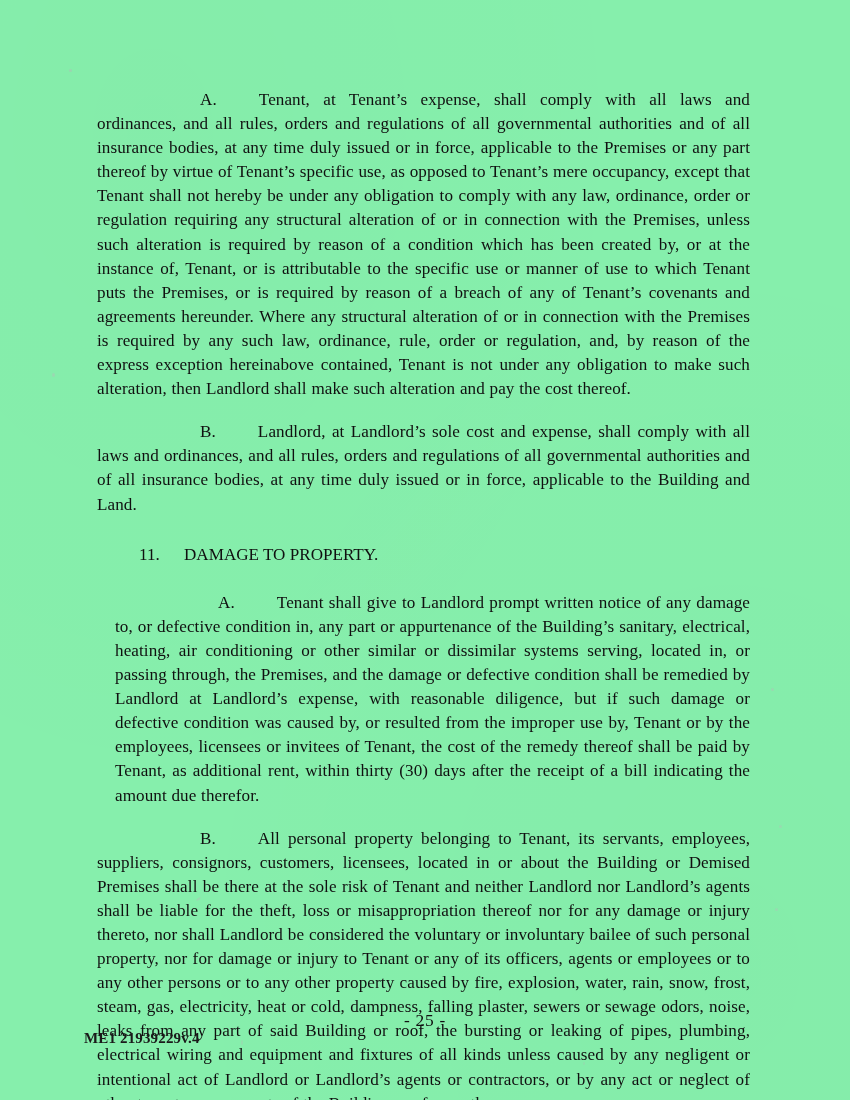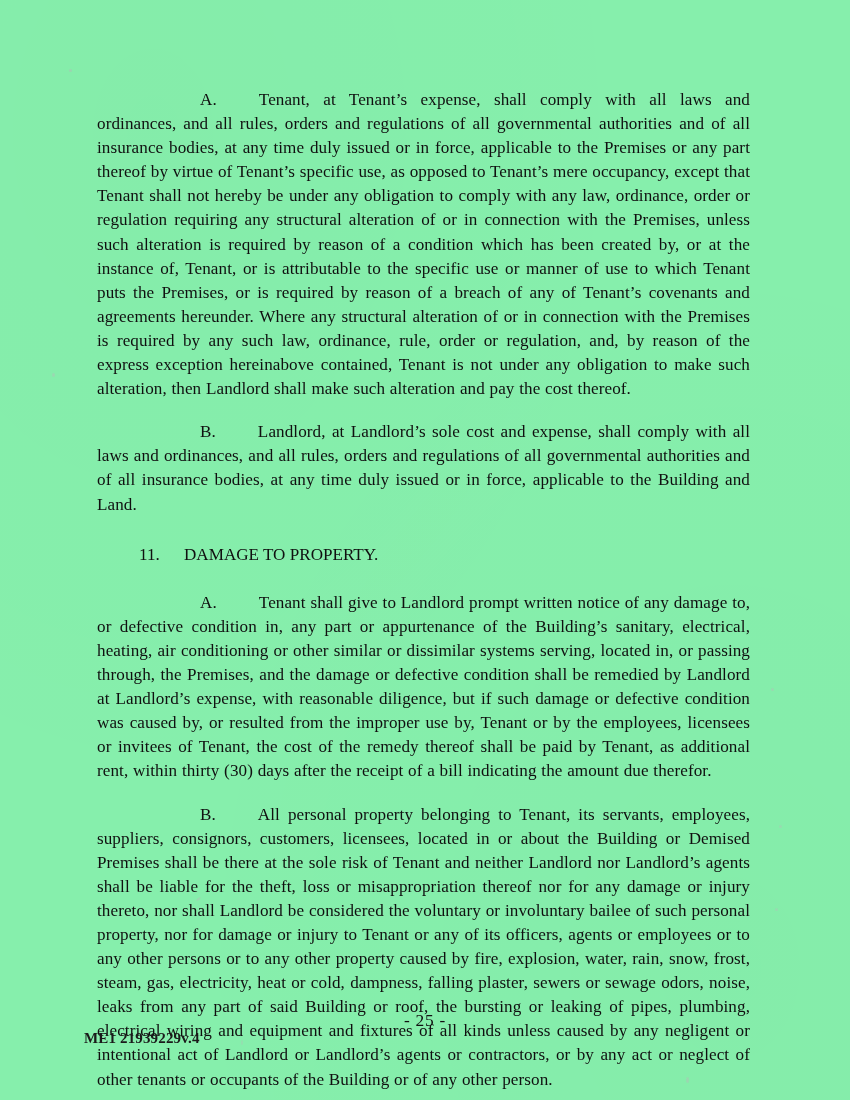--- a/index.html
+++ b/index.html
@@ -127,21 +127,21 @@
     </p>
 
     <p class="para">
       <span class="marker-indent"></span><span class="lead">B.</span><span class="marker-gap"></span><span>Landlord, at Landlord’s sole cost and expense, shall comply with all laws and ordinances, and all rules, orders and regulations of all governmental authorities and of all insurance bodies, at any time duly issued or in force, applicable to the Building and Land.</span>
     </p>
 
     <p class="section-head">
       <span class="sec-num">11.</span><span class="sec-title">DAMAGE TO PROPERTY</span><span>.</span>
     </p>
 
-    <p class="para" style="margin-top:24.1px;">
+    <p class="para" style="margin-top:24.1px;margin-left:18px;">
       <span class="marker-indent"></span><span class="lead">A.</span><span class="marker-gap"></span><span>Tenant shall give to Landlord prompt written notice of any damage to, or defective condition in, any part or appurtenance of the Building’s sanitary, electrical, heating, air conditioning or other similar or dissimilar systems serving, located in, or passing through, the Premises, and the damage or defective condition shall be remedied by Landlord at Landlord’s expense, with reasonable diligence, but if such damage or defective condition was caused by, or resulted from the improper use by, Tenant or by the employees, licensees or invitees of Tenant, the cost of the remedy thereof shall be paid by Tenant, as additional rent, within thirty (30) days after the receipt of a bill indicating the amount due therefor.</span>
     </p>
 
     <p class="para">
       <span class="marker-indent"></span><span class="lead">B.</span><span class="marker-gap"></span><span>All personal property belonging to Tenant, its servants, employees, suppliers, consignors, customers, licensees, located in or about the Building or Demised Premises shall be there at the sole risk of Tenant and neither Landlord nor Landlord’s agents shall be liable for the theft, loss or misappropriation thereof nor for any damage or injury thereto, nor shall Landlord be considered the voluntary or involuntary bailee of such personal property, nor for damage or injury to Tenant or any of its officers, agents or employees or to any other persons or to any other property caused by fire, explosion, water, rain, snow, frost, steam, gas, electricity, heat or cold, dampness, falling plaster, sewers or sewage odors, noise, leaks from any part of said Building or roof, the bursting or leaking of pipes, plumbing, electrical wiring and equipment and fixtures of all kinds unless caused by any negligent or intentional act of Landlord or Landlord’s agents or contractors, or by any act or neglect of other tenants or occupants of the Building or of any other person.</span>
     </p>
 
   </div>
 
   <div class="page-number">- 25 -</div>

